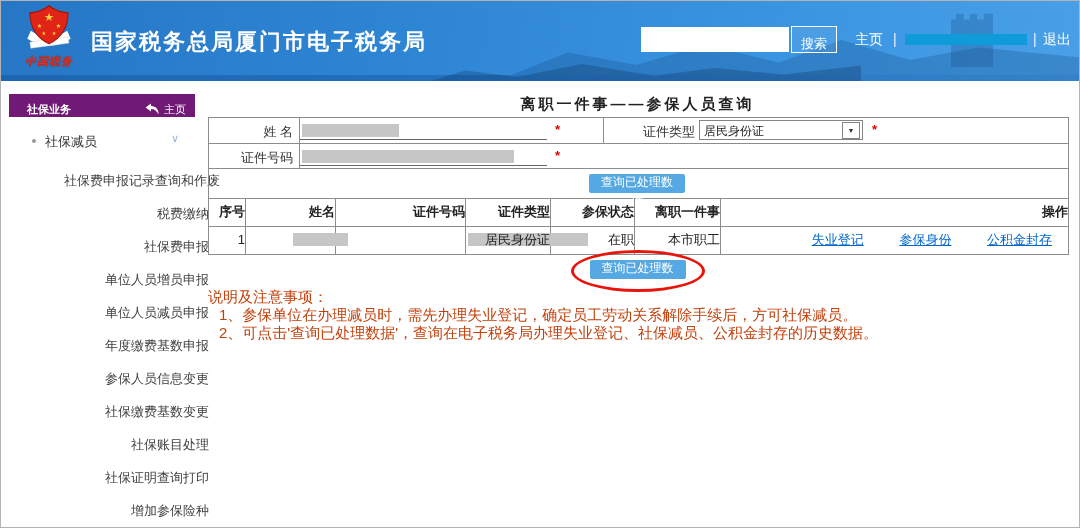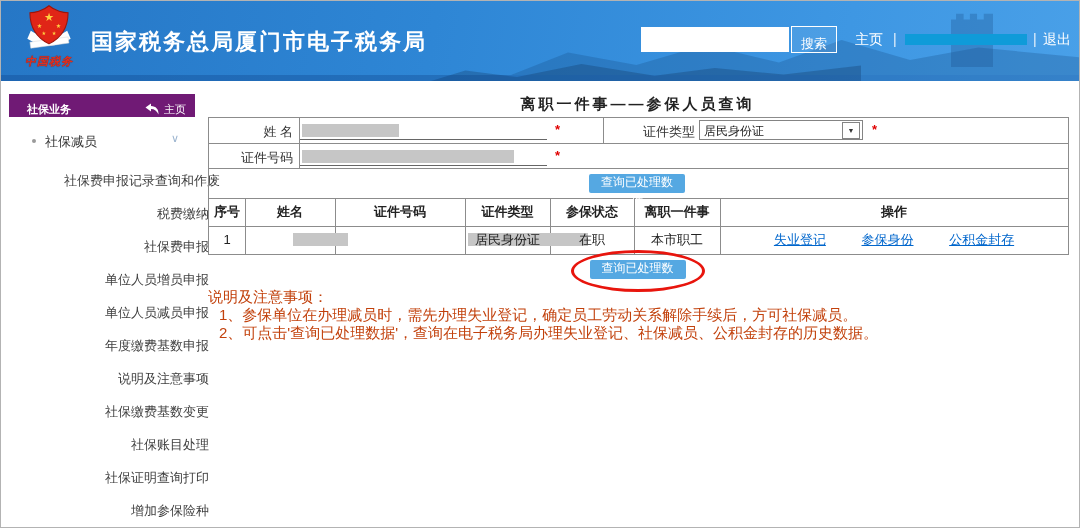--- a/index.html
+++ b/index.html
@@ -72,21 +72,21 @@
   .select{position:absolute;left:490px;top:2px;width:164px;height:20px;border:1px solid #848484;background:#fff;
           box-sizing:border-box;cursor:pointer;}
   .sel-text{position:absolute;left:4px;top:2px;font-size:12px;color:#222;}
   .sel-btn{position:absolute;right:2px;top:1px;width:16px;height:15px;border:1px solid #848484;background:#fff;
            font-size:7px;color:#333;text-align:center;line-height:15px;}
 
   .blue-btn{border:none;background:#55a8e2;color:#fff;font-size:12px;cursor:pointer;border-radius:2px;
             padding:0 10px;height:19px;}
   .btn-status{position:absolute;left:380px;top:56px;width:96px;}
 
-  .tcell{position:absolute;font-size:13px;color:#222;text-align:center;}
+  .tcell{position:absolute;font-size:13px;color:#222;text-align:right;}
   .th{top:80px;height:28px;line-height:28px;font-weight:bold;}
   .td{top:108px;height:28px;line-height:28px;}
   .c0{left:0;width:36px}.c1{left:36px;width:90px}.c2{left:126px;width:130px}.c3{left:256px;width:85px}
   .c4{left:341px;width:84px}.c5{left:425px;width:86px}.c6{left:511px;width:348px}
   .cv{top:80px;height:56px;}
   .cv0{left:36px}.cv1{left:126px}.cv2{left:256px}.cv3{left:341px}.cv4{left:425px}.cv5{left:511px}
   .r-cell-name{position:absolute;left:84px;top:115px;width:55px;height:13px;background:#c6c6c6;}
   .r-cell-idnum{position:absolute;left:259px;top:115px;width:120px;height:13px;background:#c6c6c6;}
   .act-link{color:#0066cc;text-decoration:underline;margin:0 16px;cursor:pointer;font-size:13px;}
 
@@ -155,21 +155,21 @@
       <span class="chev">∨</span>
     </div>
 
     <ul class="side-menu">
       <li>社保费申报记录查询和作废</li>
       <li>税费缴纳</li>
       <li>社保费申报</li>
       <li>单位人员增员申报</li>
       <li>单位人员减员申报</li>
       <li>年度缴费基数申报</li>
-      <li>说明及注意事项</li>
+      <li>参保人员信息变更</li>
       <li>社保缴费基数变更</li>
       <li>社保账目处理</li>
       <li>社保证明查询打印</li>
       <li>增加参保险种</li>
     </ul>
   </aside>
 
   <main>
     <h1 class="page-title">离职一件事——参保人员查询</h1>
 

